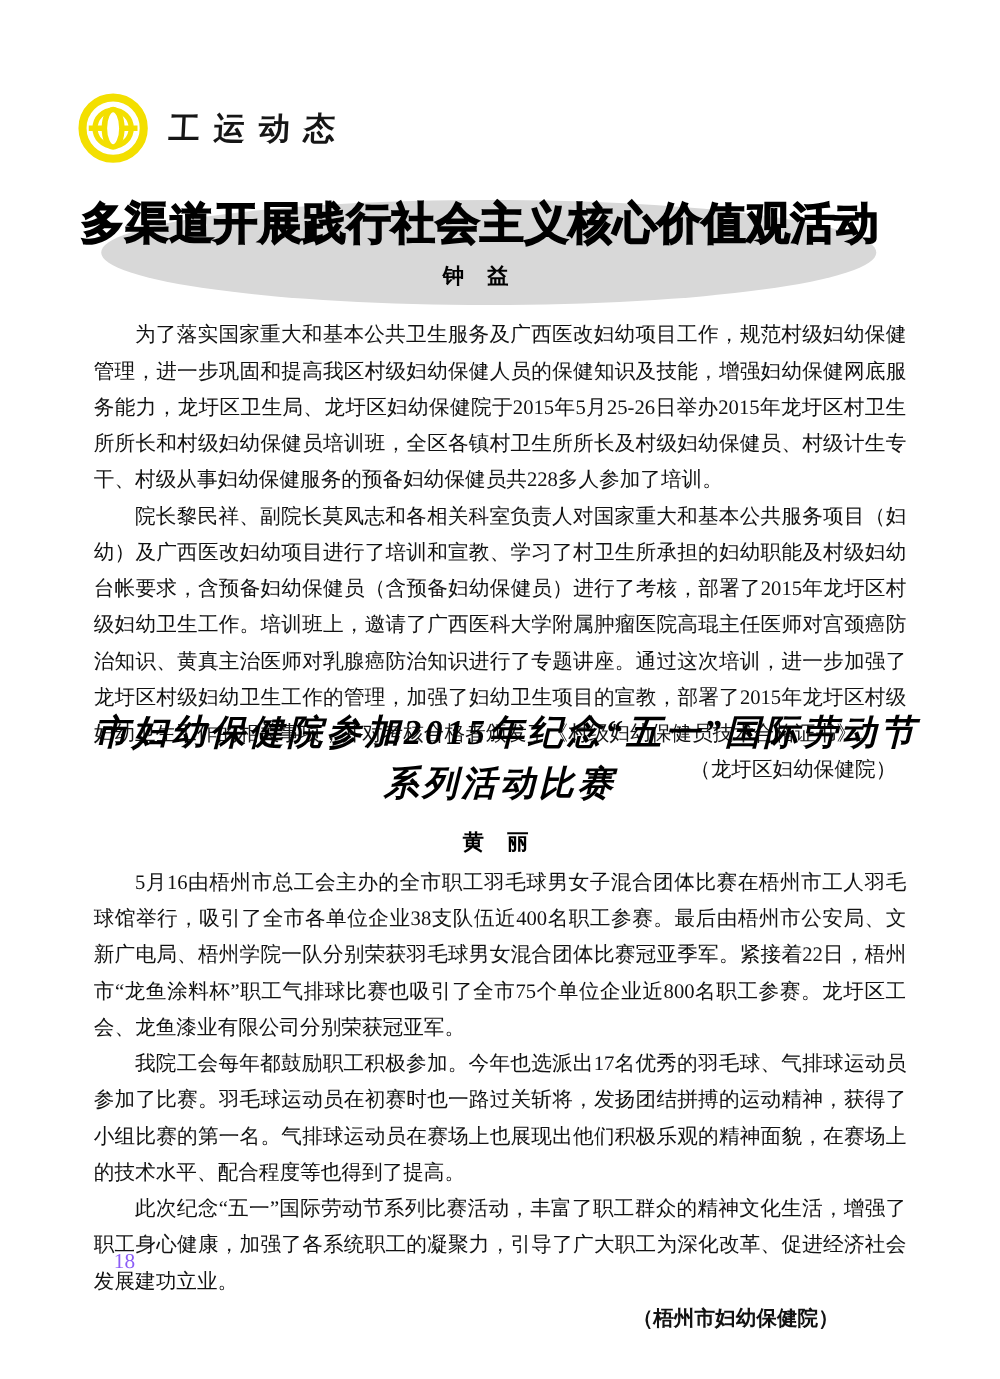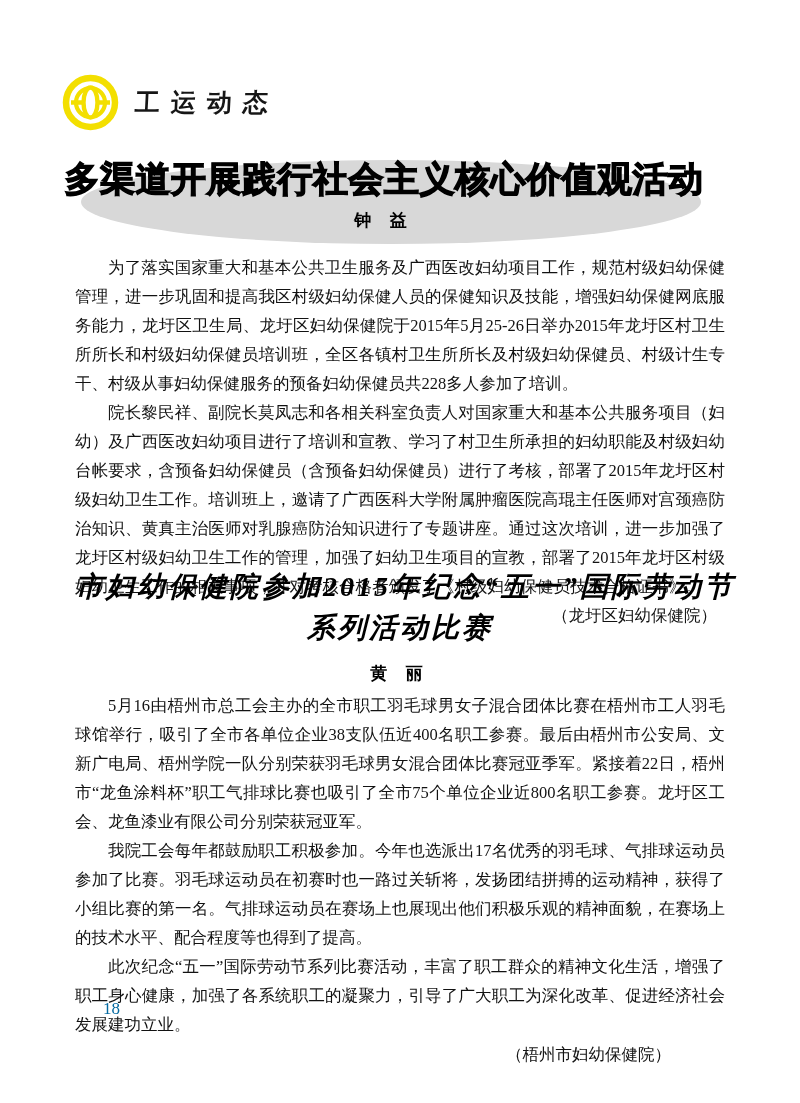--- a/index.html
+++ b/index.html
@@ -58,27 +58,27 @@
     font-family:"Liberation Serif", serif;
     font-weight:700; font-style:italic;
     font-size:28px; line-height:41px; letter-spacing:3px; color:#000;
     white-space:nowrap;
   }
   .title2-author { margin-top:14px; }
 
   .body-block2 { top:691px; }
   .attr-line {
     text-align:right; padding-right:54px;
-    font-size:16.5px; line-height:29px; margin-top:1px;
+    font-size:16.5px; line-height:29px; margin-top:1px;font-weight:bold;
   }
 
   
   .page-number {
-    position:absolute; left:103px; top:999px;
-    font-size:17px; font-family:"Liberation Serif", serif; color:#0369a1;
+    position:absolute; left:91px; top:999px;
+    font-size:17px; font-family:"Liberation Serif", serif; color:#8b5cf6;
   }
 </style>
 </head>
 <body>
 
 <div class="masthead">
   <span class="logo">
     <svg width="57" height="57" viewBox="0 0 57 57" aria-hidden="true">
       <circle cx="28.5" cy="28.5" r="24.5" fill="none" stroke="#f3df00" stroke-width="6.5"></circle>
       <circle cx="28.5" cy="28.5" r="14.5" fill="none" stroke="#f3df00" stroke-width="4.2"></circle>

